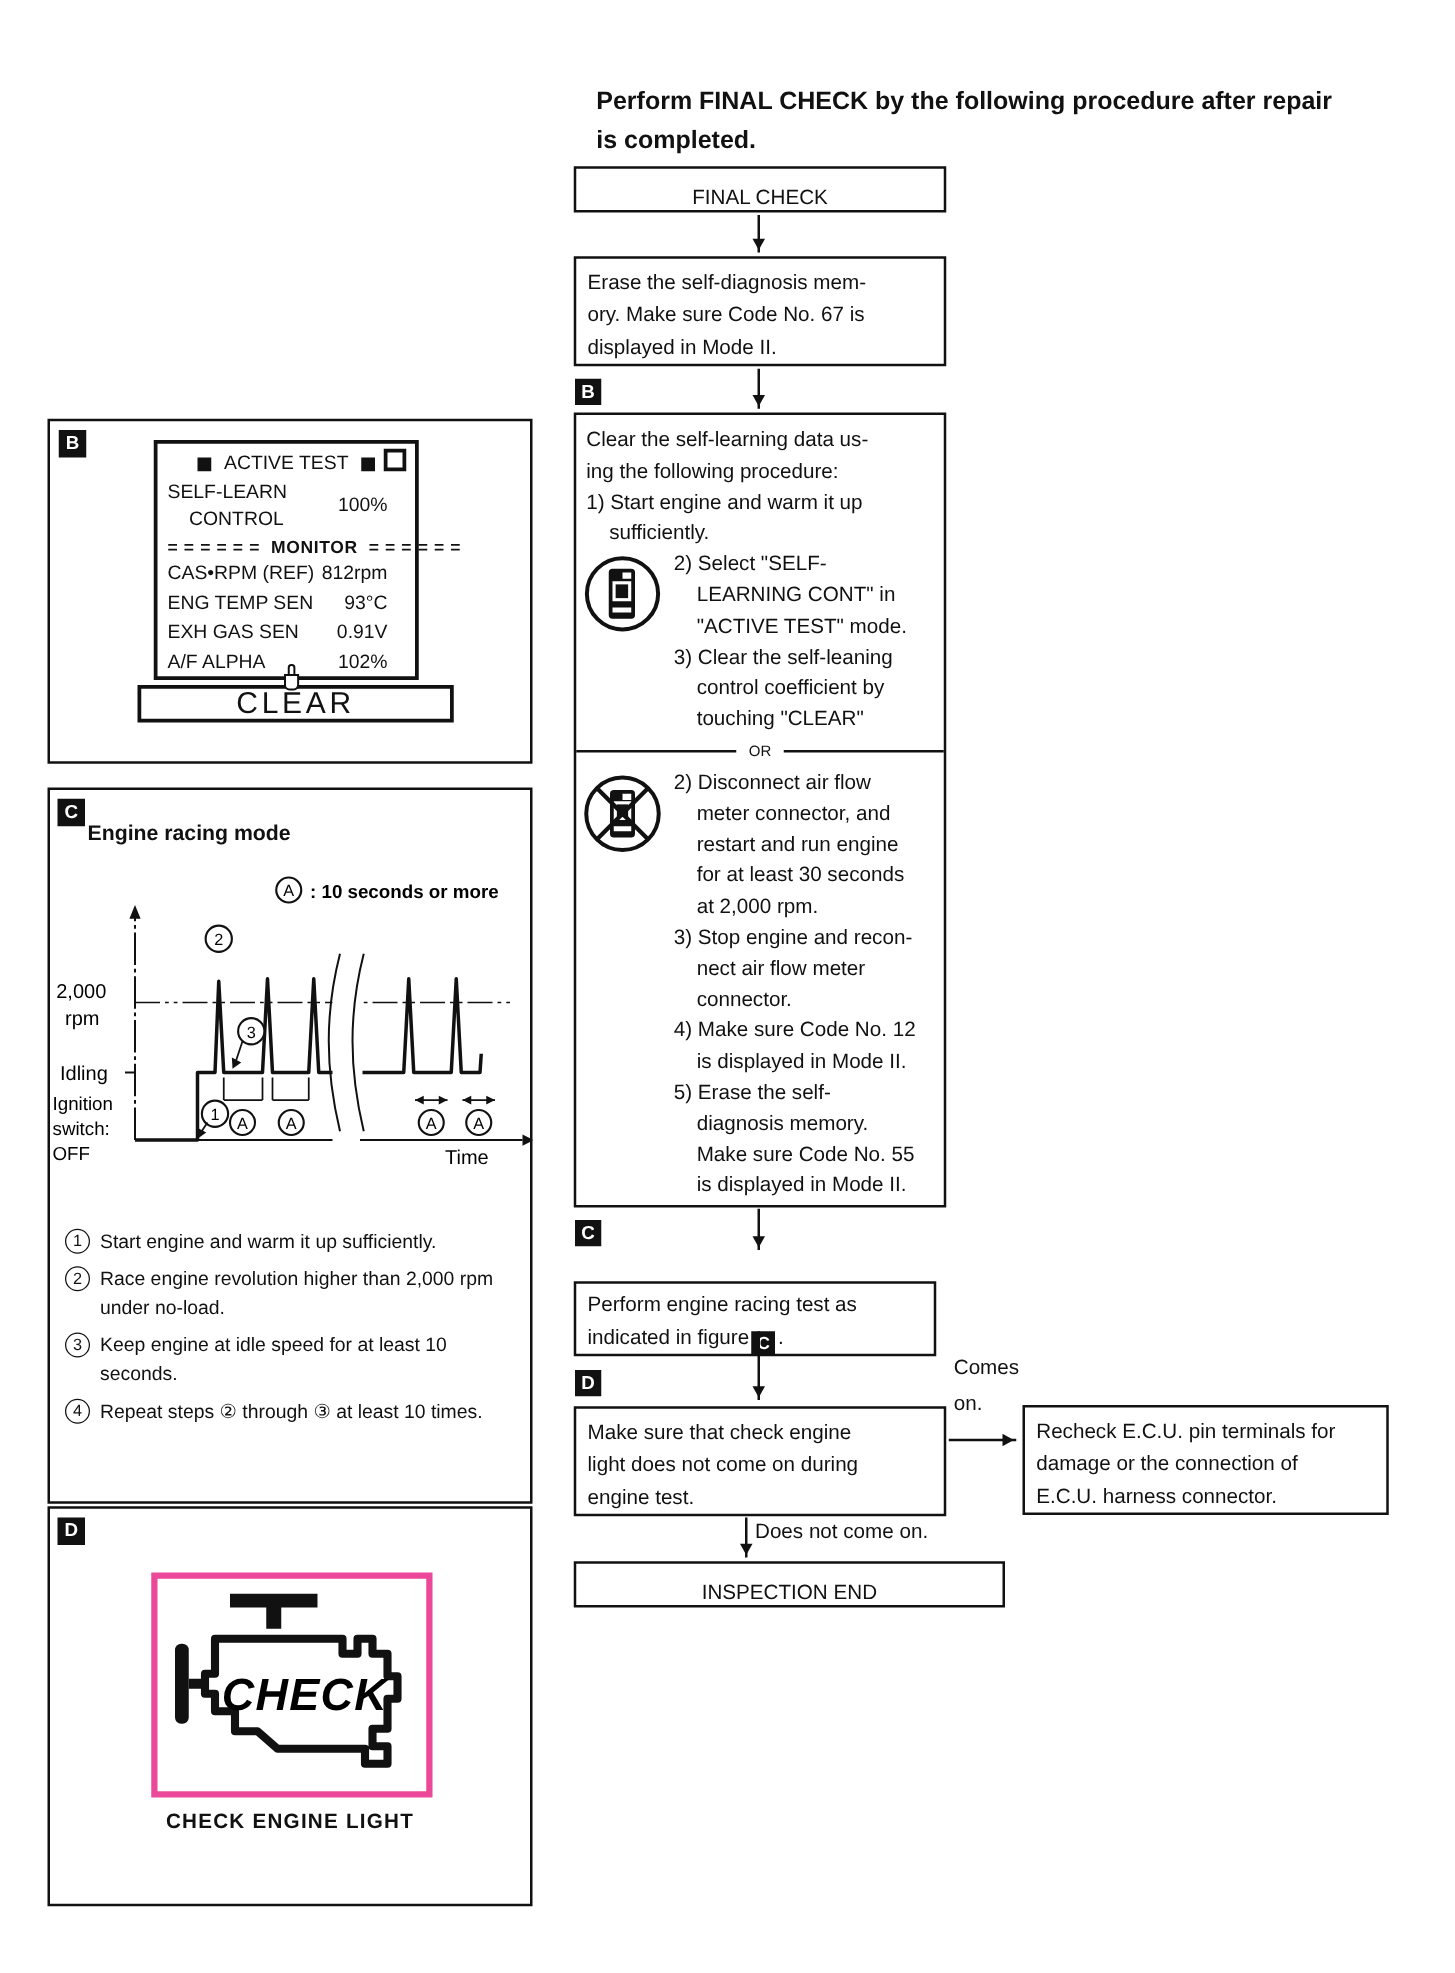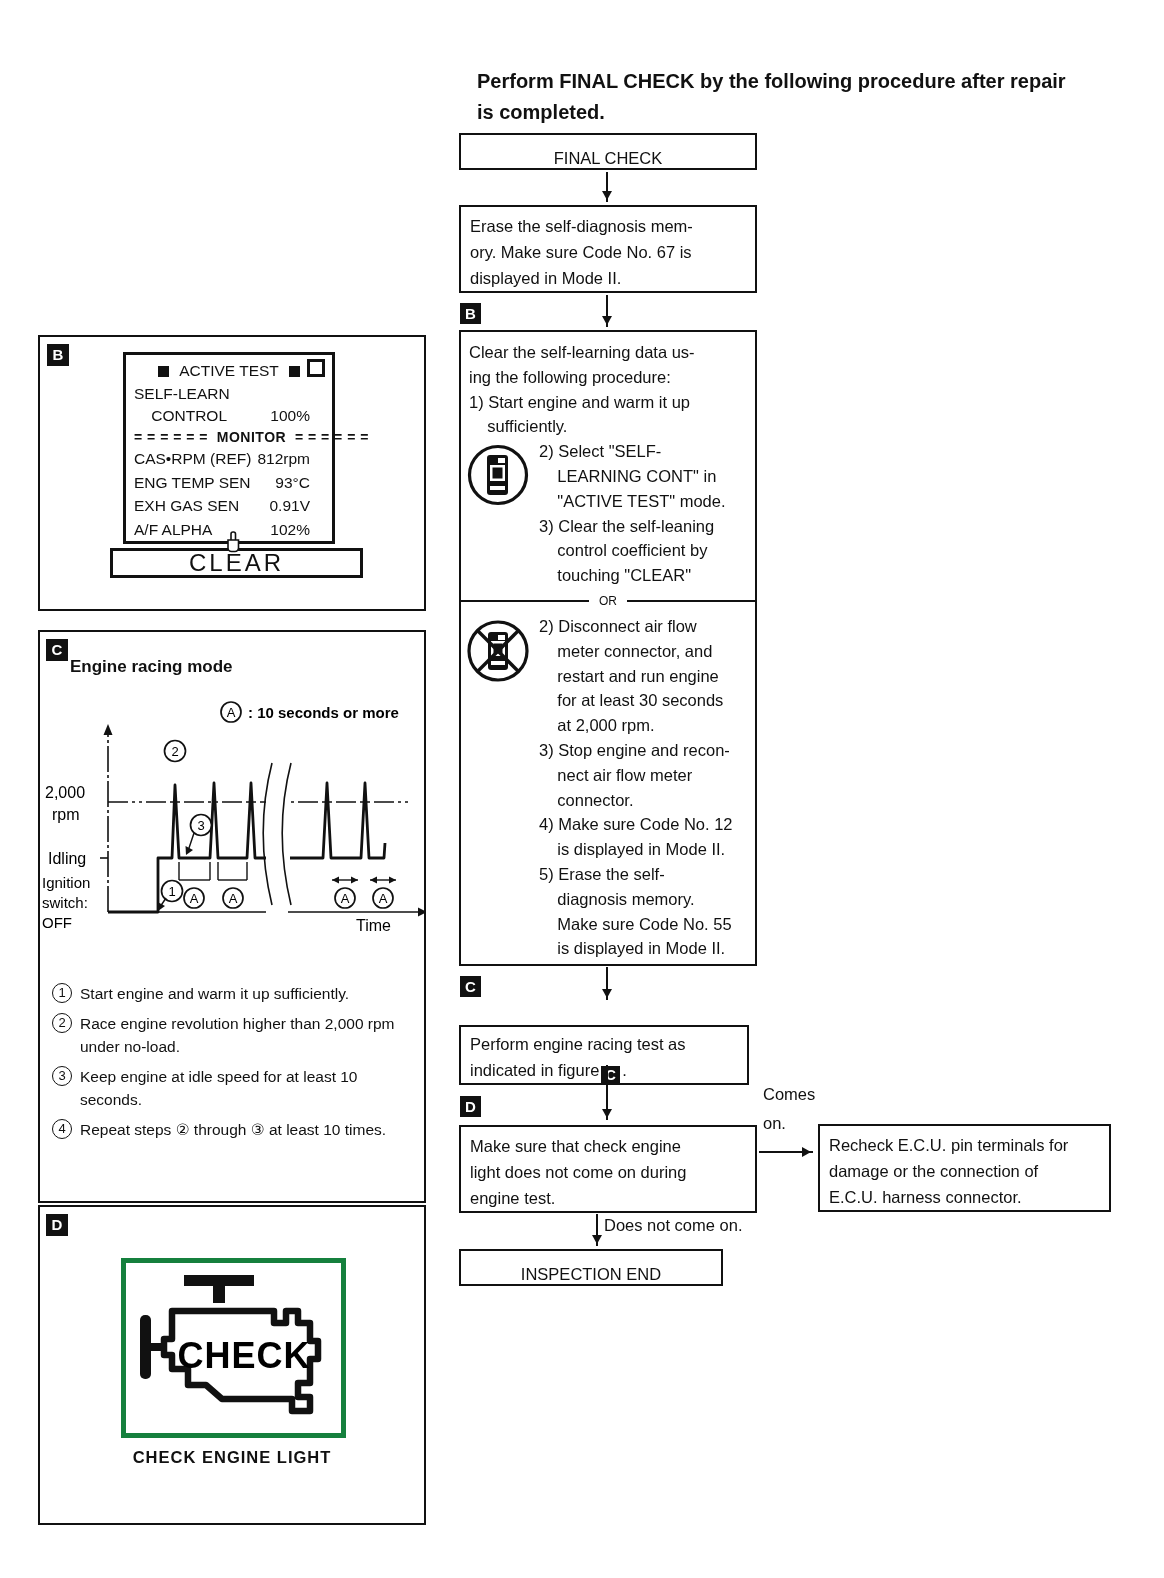--- a/index.html
+++ b/index.html
@@ -37,37 +37,37 @@
   
   .panel{position:absolute;border:2px solid #111;background:#fff;box-sizing:border-box;}
   .fig-label{position:absolute;width:22px;height:22px;background:#111;color:#fff;
     font-weight:bold;font-size:15px;text-align:center;line-height:22px;}
   
   .screen{position:absolute;border:3px solid #111;background:#fff;box-sizing:border-box;
     font-size:15.5px;padding:4px 8px;}
   .scr-head{display:flex;align-items:center;justify-content:center;gap:10px;height:24px;position:relative;}
   .sq{display:inline-block;width:11px;height:11px;background:#111;}
   .corner-box{position:absolute;right:-1px;top:0;width:18px;height:18px;border:3px solid #111;box-sizing:border-box;background:#fff;}
-  .scr-row{display:flex;align-items:flex-end;line-height:22px;}
+  .scr-row{display:flex;align-items:center;line-height:22px;}
   .scr-row .nm{white-space:pre;}
   .scr-row .val{margin-left:auto;width:96px;text-align:right;margin-right:14px;}
   .mon-div{font-size:14px;text-align:center;line-height:20px;font-weight:bold;white-space:pre;letter-spacing:0.5px;}
   .mrow{display:flex;line-height:23.5px;}
   .mrow .nm{white-space:pre;}
   .mrow .val{margin-left:auto;width:96px;text-align:right;margin-right:14px;}
   .clear-btn{position:absolute;border:3px solid #111;background:#fff;box-sizing:border-box;
     display:flex;align-items:center;justify-content:center;font-size:24px;letter-spacing:3px;}
   
   .steps-list{position:absolute;left:52px;top:982px;width:362px;}
   .step-item{display:flex;margin-bottom:7px;font-size:15.5px;line-height:23px;}
   .step-item .mark{flex:0 0 20px;height:20px;border:1.6px solid #111;border-radius:50%;
     box-sizing:border-box;text-align:center;font-size:13px;line-height:17px;margin-right:8px;margin-top:1px;}
   .step-item .stxt{white-space:pre;}
   
-  .engine-box{position:absolute;border:5px solid #15803d;box-sizing:border-box;background:#fff;}
+  .engine-box{position:absolute;border:5px solid #ec4899;box-sizing:border-box;background:#fff;font-style:italic;}
   .fig-caption{position:absolute;font-weight:bold;font-size:16.5px;letter-spacing:1px;text-align:center;}
   svg text{font-family:"Liberation Sans","DejaVu Sans",sans-serif;}
 </style>
 </head>
 <body>
 
 <div class="intro-head">Perform FINAL CHECK by the following procedure after repair
 is completed.</div>
 
 <div class="fbox center" style="left:459px;top:133px;width:298px;height:37px;">
@@ -169,21 +169,21 @@
 <div class="fbox" style="left:818px;top:1124px;width:293px;height:88px;">
   <div class="txt">Recheck E.C.U. pin terminals for
 damage or the connection of
 E.C.U. harness connector.</div>
 </div>
 
 <div class="abs" style="left:604px;top:1216px;font-size:16.5px;">Does not come on.</div>
 
 <div class="va" style="left:596px;top:1214px;height:32px;"></div>
 
-<div class="fbox center" style="left:459px;top:1249px;width:264px;height:37px;">
+<div class="fbox center" style="left:459px;top:1249px;width:345px;height:37px;">
   <span>INSPECTION END</span>
 </div>
 
 <div class="panel" style="left:38px;top:335px;width:388px;height:276px;">
   <div class="fig-label" style="left:7px;top:7px;">B</div>
 </div>
 
 <div class="screen" style="left:110px;top:352px;width:212px;height:192px;margin-left:13px;">
   <div class="scr-head">
     <span class="sq"></span>

